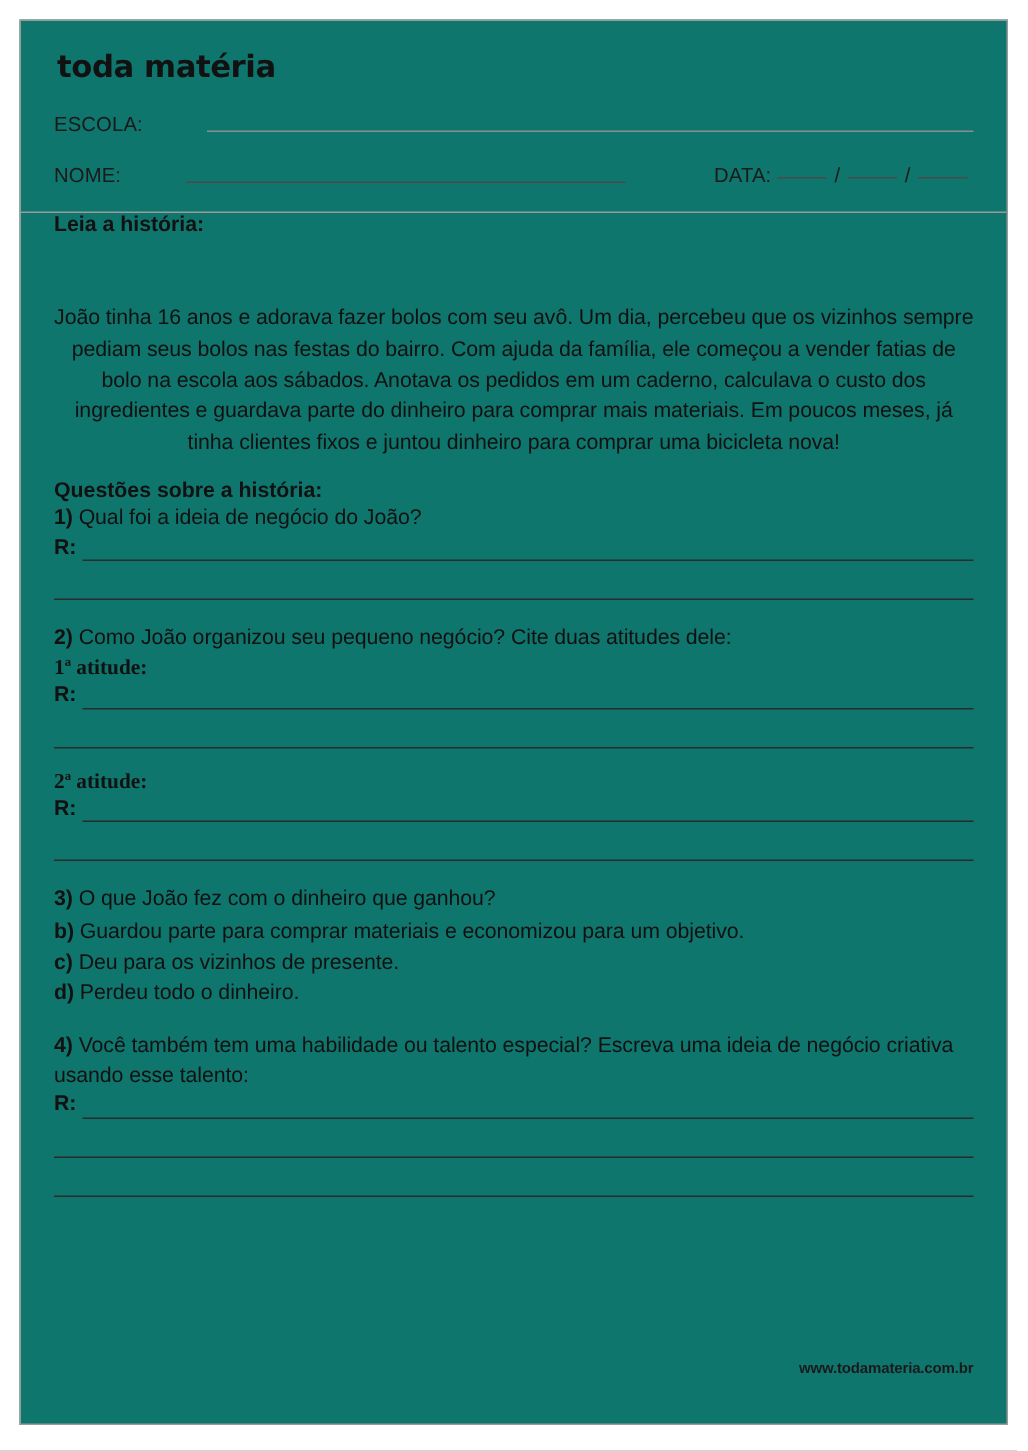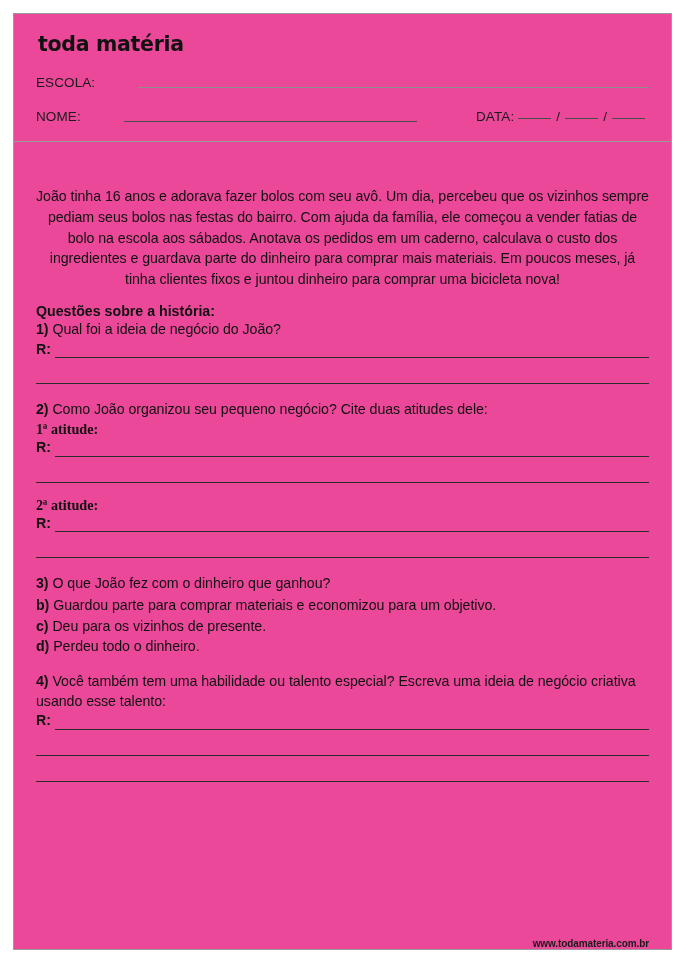--- a/index.html
+++ b/index.html
@@ -8,21 +8,21 @@
     background: #ffffff;
     font-family: "Liberation Sans", sans-serif;
     color: #111111;
     overflow: hidden;
   }
   .page {
     position: absolute;
     left: 13px; top: 13px;
     width: 659px; height: 937px;
     border: 1px solid #9a9a9a;
-    background: #ec4899;
+    background: #0f766e;
   }
 
   
   .header { padding: 14px 22px 0 22px; height: 128px; position: relative; }
   .logo {
     font-family: "DejaVu Sans", sans-serif;
     font-weight: 700;
     font-size: 20.5px;
     letter-spacing: -0.3px;
     color: #111;
@@ -142,21 +142,21 @@
     font-size: 14.2px;
     line-height: 1.43;
     letter-spacing: -0.05px;
   }
   .opts { margin-top: 2px; }
 
   
   .footer {
     position: absolute;
     right: 22px;
-    bottom: 0;
+    bottom: 31px;
     font-size: 10px;
     font-weight: 700;
     color: #1a1a1a;
     letter-spacing: -0.1px;
   }
 </style>
 </head>
 <body>
 
 <div class="page">
@@ -181,20 +181,21 @@
         <span class="date-blank"></span>
       </span>
     </div>
 
     <div class="header-divider"></div>
   </div>
 
   <div class="body">
 
 
+    <div class="lead">Leia a história:</div>
     <div class="story">João tinha 16 anos e adorava fazer bolos com seu avô. Um dia, percebeu que os vizinhos sempre pediam seus bolos nas festas do bairro. Com ajuda da família, ele começou a vender fatias de bolo na escola aos sábados. Anotava os pedidos em um caderno, calculava o custo dos ingredientes e guardava parte do dinheiro para comprar mais materiais. Em poucos meses, já tinha clientes fixos e juntou dinheiro para comprar uma bicicleta nova!</div>
 
     <div class="section-head">Questões sobre a história:</div>
 
     <div class="q">
       <b>1)</b>
       <span>Qual foi a ideia de negócio do João?</span>
     </div>
     <div class="answer-line">
       <span class="answer-tag">R:</span>

